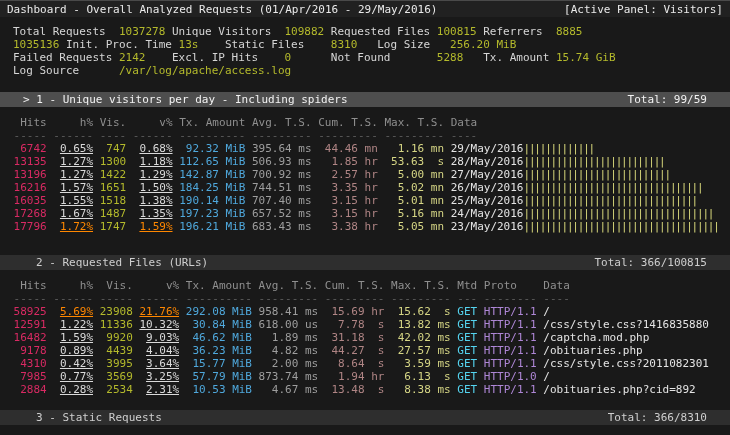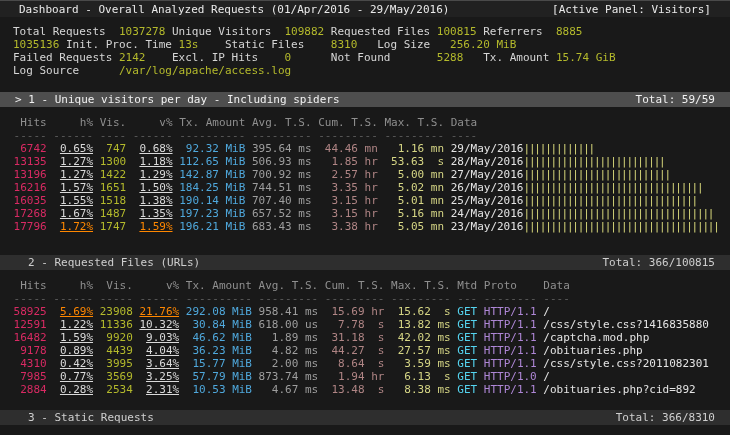--- a/index.html
+++ b/index.html
@@ -15,38 +15,38 @@
   * { box-sizing: border-box; }
   .line { white-space: pre; padding-left: 13px; height: 13px; }
 
   
   .titlebar {
     height: 17px;
     background: #212121;
     border-top: 1px solid #4a4a4a;
     color: #eaeaea;
     display: flex; justify-content: space-between; align-items: center;
-    padding: 0 19px;
+    padding: 0 7px;
     white-space: pre;
     gap: 24px;
   }
 
   
   .summary { margin-top: 8px; }
   .summary .line { display: flex; }
   .sl { display: inline-block; white-space: pre; color: #d6d6d6; }
   .sv { display: inline-block; white-space: pre; color: var(--value-yellow, #b4ba2c); }
   .w16 { width: 16ch; } .w8 { width: 8ch; } .w17 { width: 17ch; }
   .w7c { width: 7ch; } .w11c { width: 11ch; }
 
   
   .pbar {
     height: 15px; line-height: 15px;
     display: flex; justify-content: space-between;
-    padding: 0 15px; white-space: pre;
+    padding: 0 23px; white-space: pre;
   }
   .pbar.active { background: #4e4e4e; color: #f2f2f2; }
   .pbar.inactive { background: #2e2e2e; color: #cfcfcf; }
   .pbar .ptitle { white-space: pre; }
   .pbar.inactive .ptitle { padding-left: 13px; }
   .pbar-1 { margin-top: 15px; }
   .pbar-2 { margin-top: 22px; }
   .pbar-3 { margin-top: 14px; }
 
   
@@ -92,21 +92,21 @@
   <div class="line">
     <span class="sl w16">Failed Requests</span><span class="sv w8">2142</span><span class="sl w17">Excl. IP Hits</span><span class="sv w7c">0</span><span class="sl w16">Not Found</span><span class="sv w7c">5288</span><span class="sl w11c">Tx. Amount</span><span class="sv">15.74 GiB</span>
   </div>
   <div class="line">
     <span class="sl w16">Log Source</span><span class="sv">/var/log/apache/access.log</span>
   </div>
 </div>
 
 <div class="pbar active pbar-1">
   <span class="ptitle"><span>&gt; </span><span>1 - Unique visitors per day - Including spiders</span></span>
-  <span>Total: 59/59</span>
+  <span>Total: 99/59</span>
 </div>
 
 <div class="thead">
   <div class="trow hdr">
     <span class="c r w6">Hits</span>
     <span class="c r w7">h%</span>
     <span class="c r w5">Vis.</span>
     <span class="c r w7">v%</span>
     <span class="c r w11">Tx. Amount</span>
     <span class="c r w10">Avg. T.S.</span>

